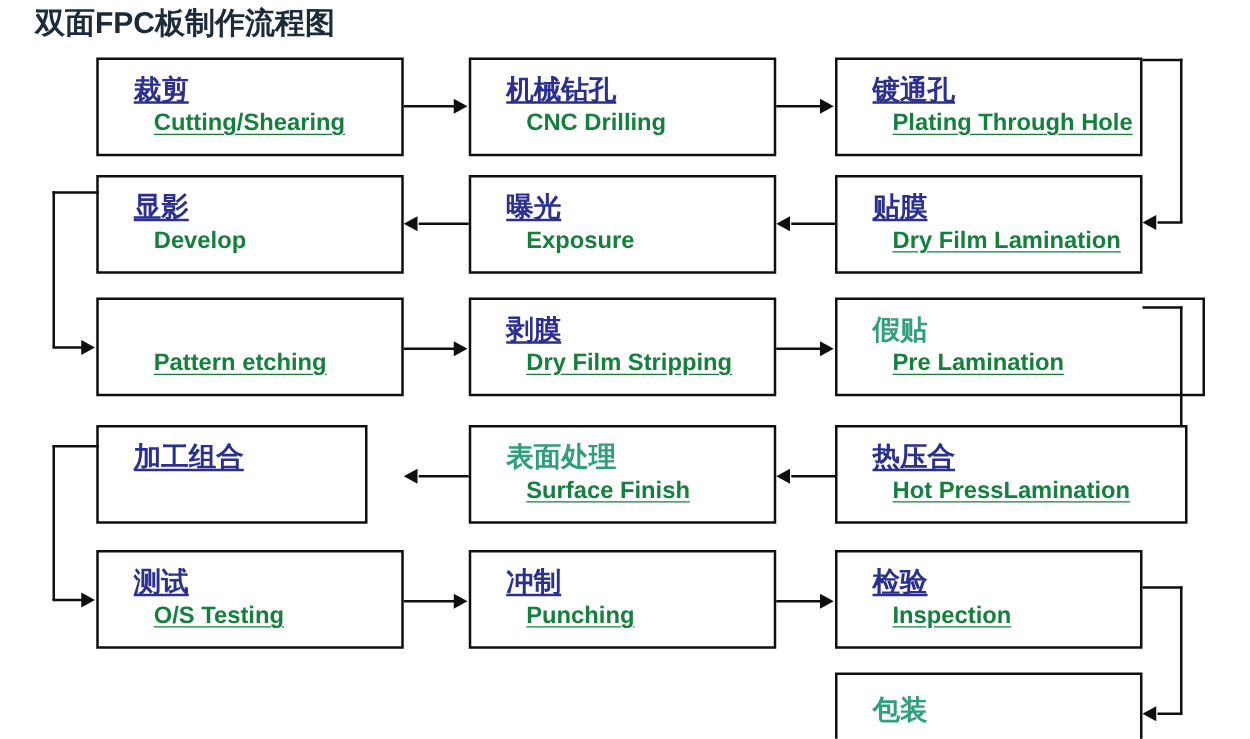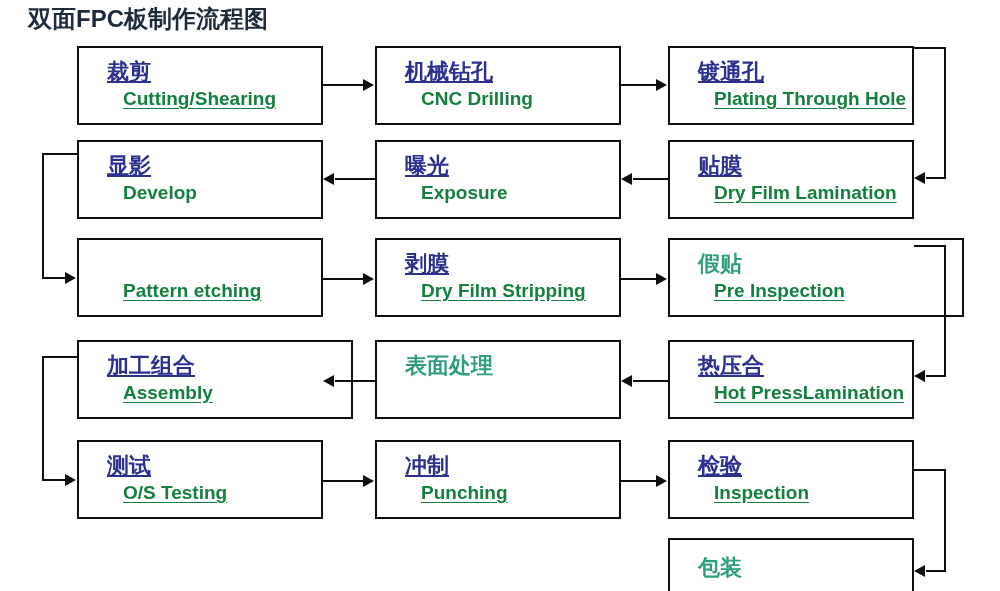--- a/index.html
+++ b/index.html
@@ -134,44 +134,44 @@
     <div class="en">Pattern etching</div>
   </div>
 
   <div class="node tl ul-en" style="left:375px;top:238px;width:246px;height:79px;">
     <div class="cn">剥膜</div>
     <div class="en">Dry Film Stripping</div>
   </div>
 
   <div class="node tl ul-en green" style="left:668px;top:238px;width:296px;height:79px;">
     <div class="cn">假贴</div>
-    <div class="en">Pre Inspection</div>
+    <div class="en">Pre Lamination</div>
   </div>
 
   <div class="ln h" style="left:323px;top:278px;width:42px;"></div>
   <div class="arrow arr-r" style="left:363px;top:273px;"></div>
 
   <div class="ln h" style="left:621px;top:278px;width:36px;"></div>
   <div class="arrow arr-r" style="left:656px;top:273px;"></div>
 
   <div class="ln h" style="left:914px;top:245px;width:32px;"></div>
   <div class="ln v" style="left:944px;top:245px;height:131px;"></div>
   <div class="ln h" style="left:926px;top:375px;width:20px;"></div>
   <div class="arrow arr-l" style="left:914px;top:370px;"></div>
 
-  <div class="node tl ul-en" style="left:77px;top:340px;width:276px;height:79px;padding-left:16px;">
+  <div class="node tl ul-en" style="left:77px;top:340px;width:217px;height:79px;padding-left:16px;">
     <div class="cn">加工组合</div>
-    <div class="en">Assembly</div>
   </div>
 
   <div class="node tl ul-en green" style="left:375px;top:340px;width:246px;height:79px;">
     <div class="cn">表面处理</div>
-  </div>
-
-  <div class="node tl ul-en" style="left:668px;top:340px;width:246px;height:79px;">
+    <div class="en">Surface  Finish</div>
+  </div>
+
+  <div class="node tl ul-en" style="left:668px;top:340px;width:282px;height:79px;">
     <div class="cn">热压合</div>
     <div class="en">Hot PressLamination</div>
   </div>
 
   <div class="ln h" style="left:633px;top:380px;width:35px;"></div>
   <div class="arrow arr-l" style="left:621px;top:375px;"></div>
 
   <div class="ln h" style="left:335px;top:380px;width:40px;"></div>
   <div class="arrow arr-l" style="left:323px;top:375px;"></div>
 

